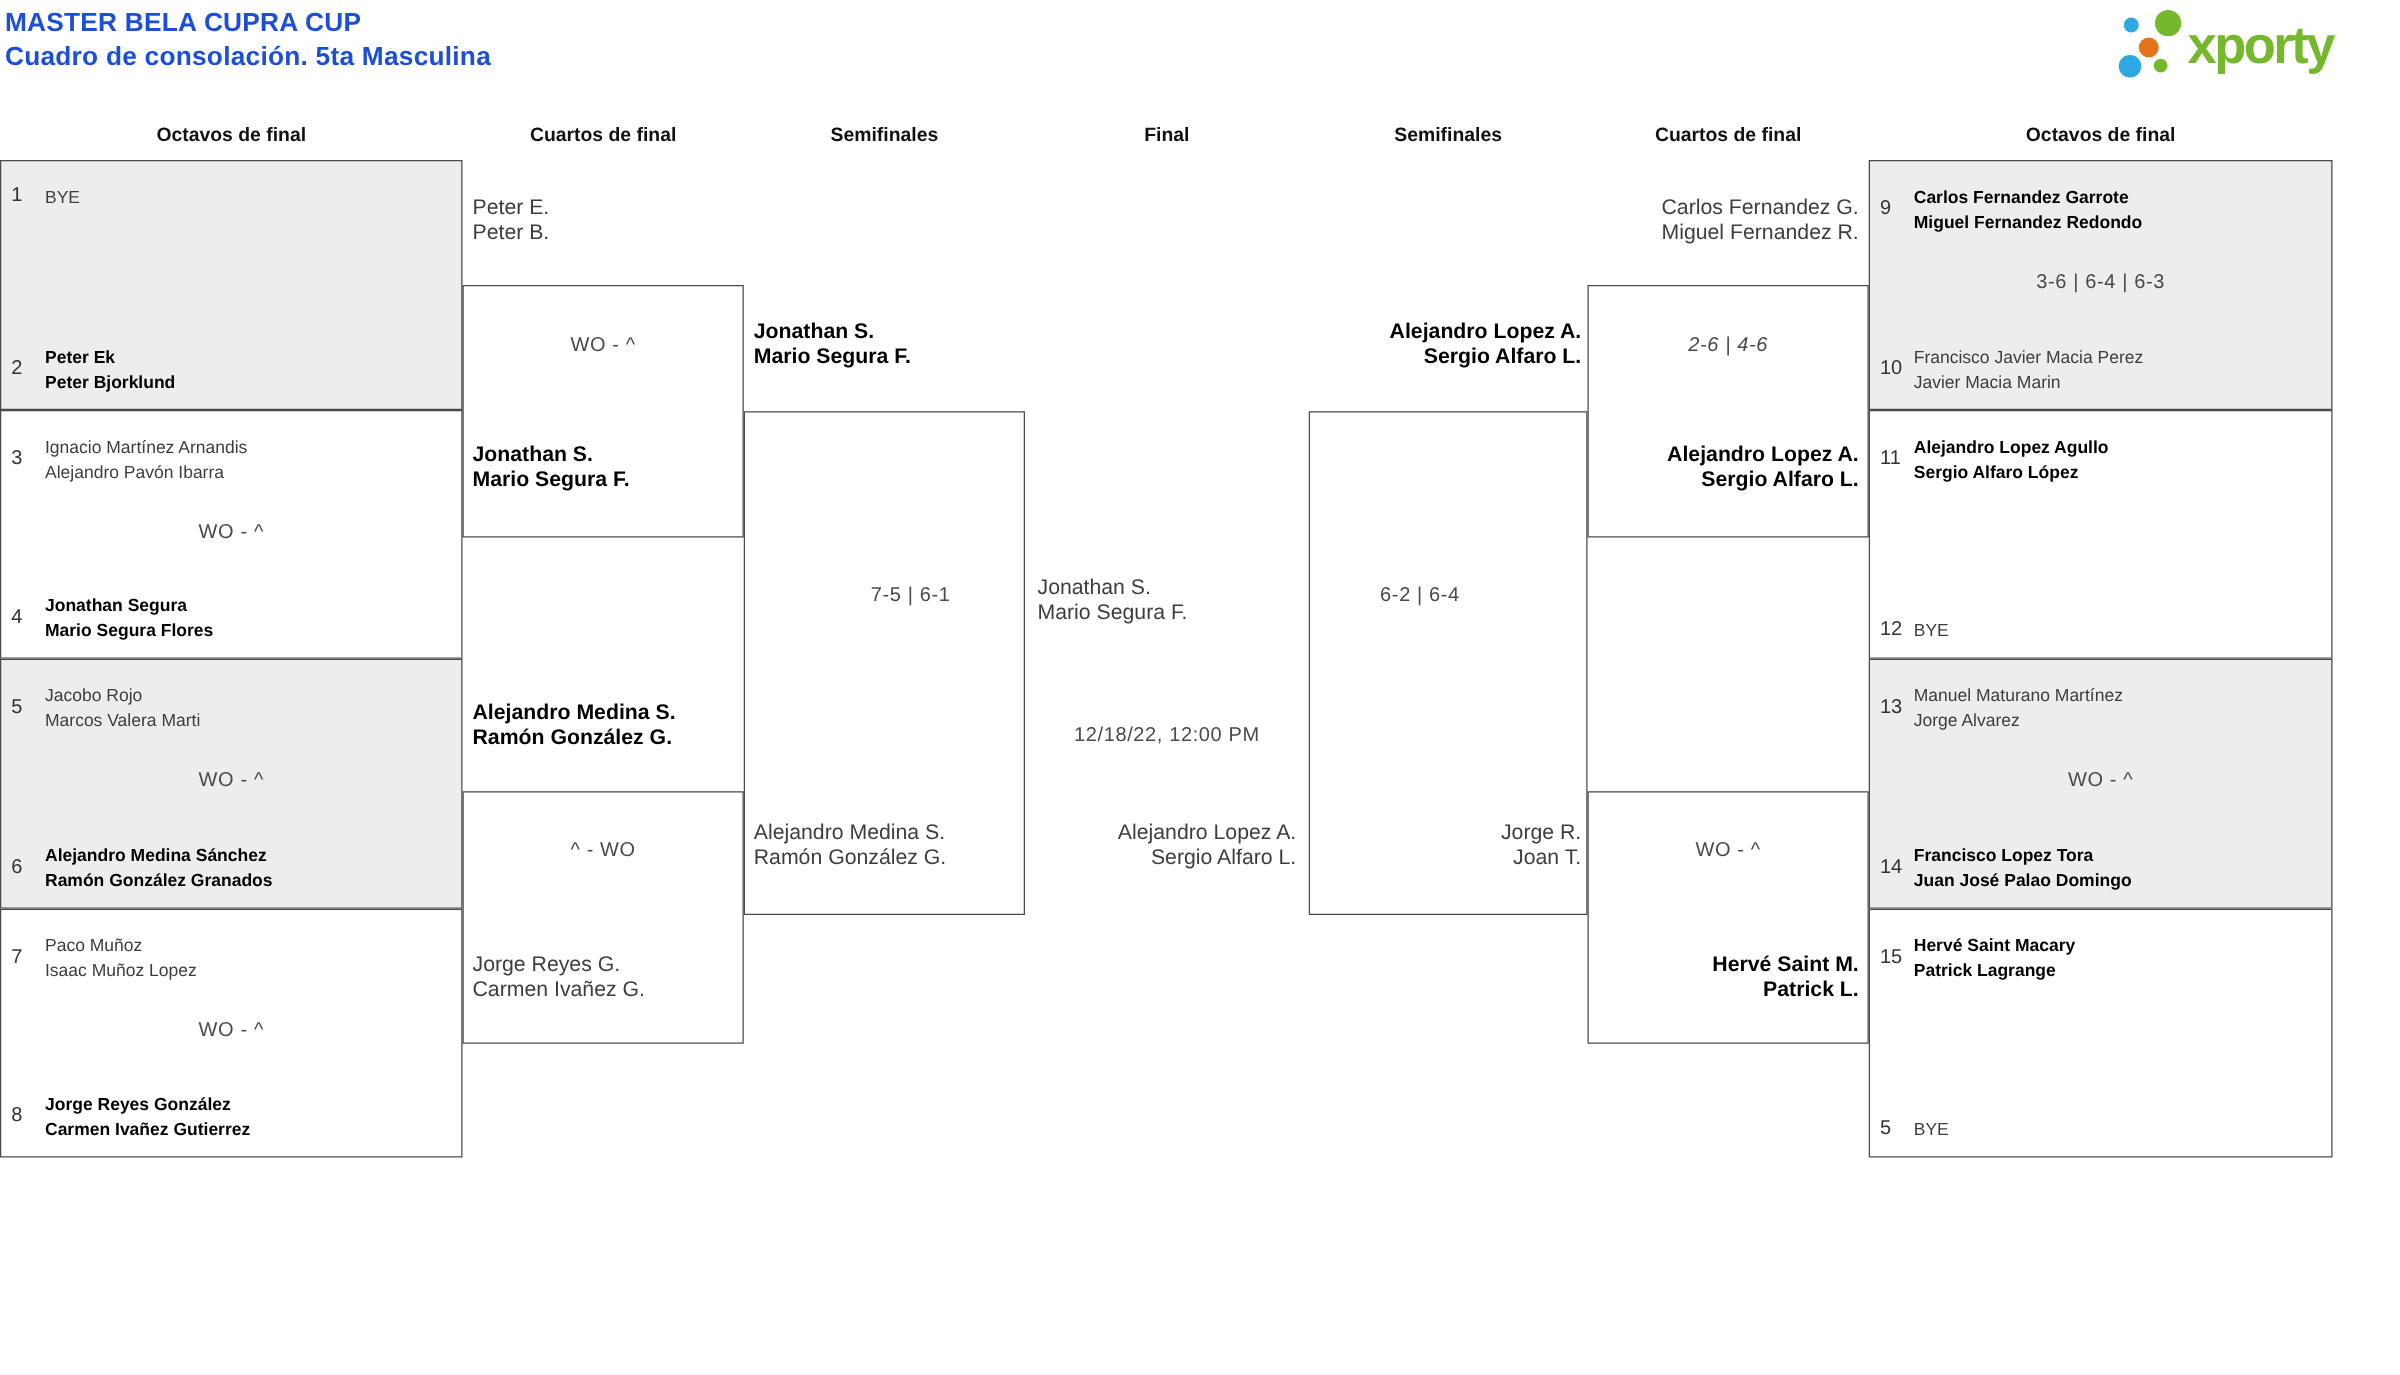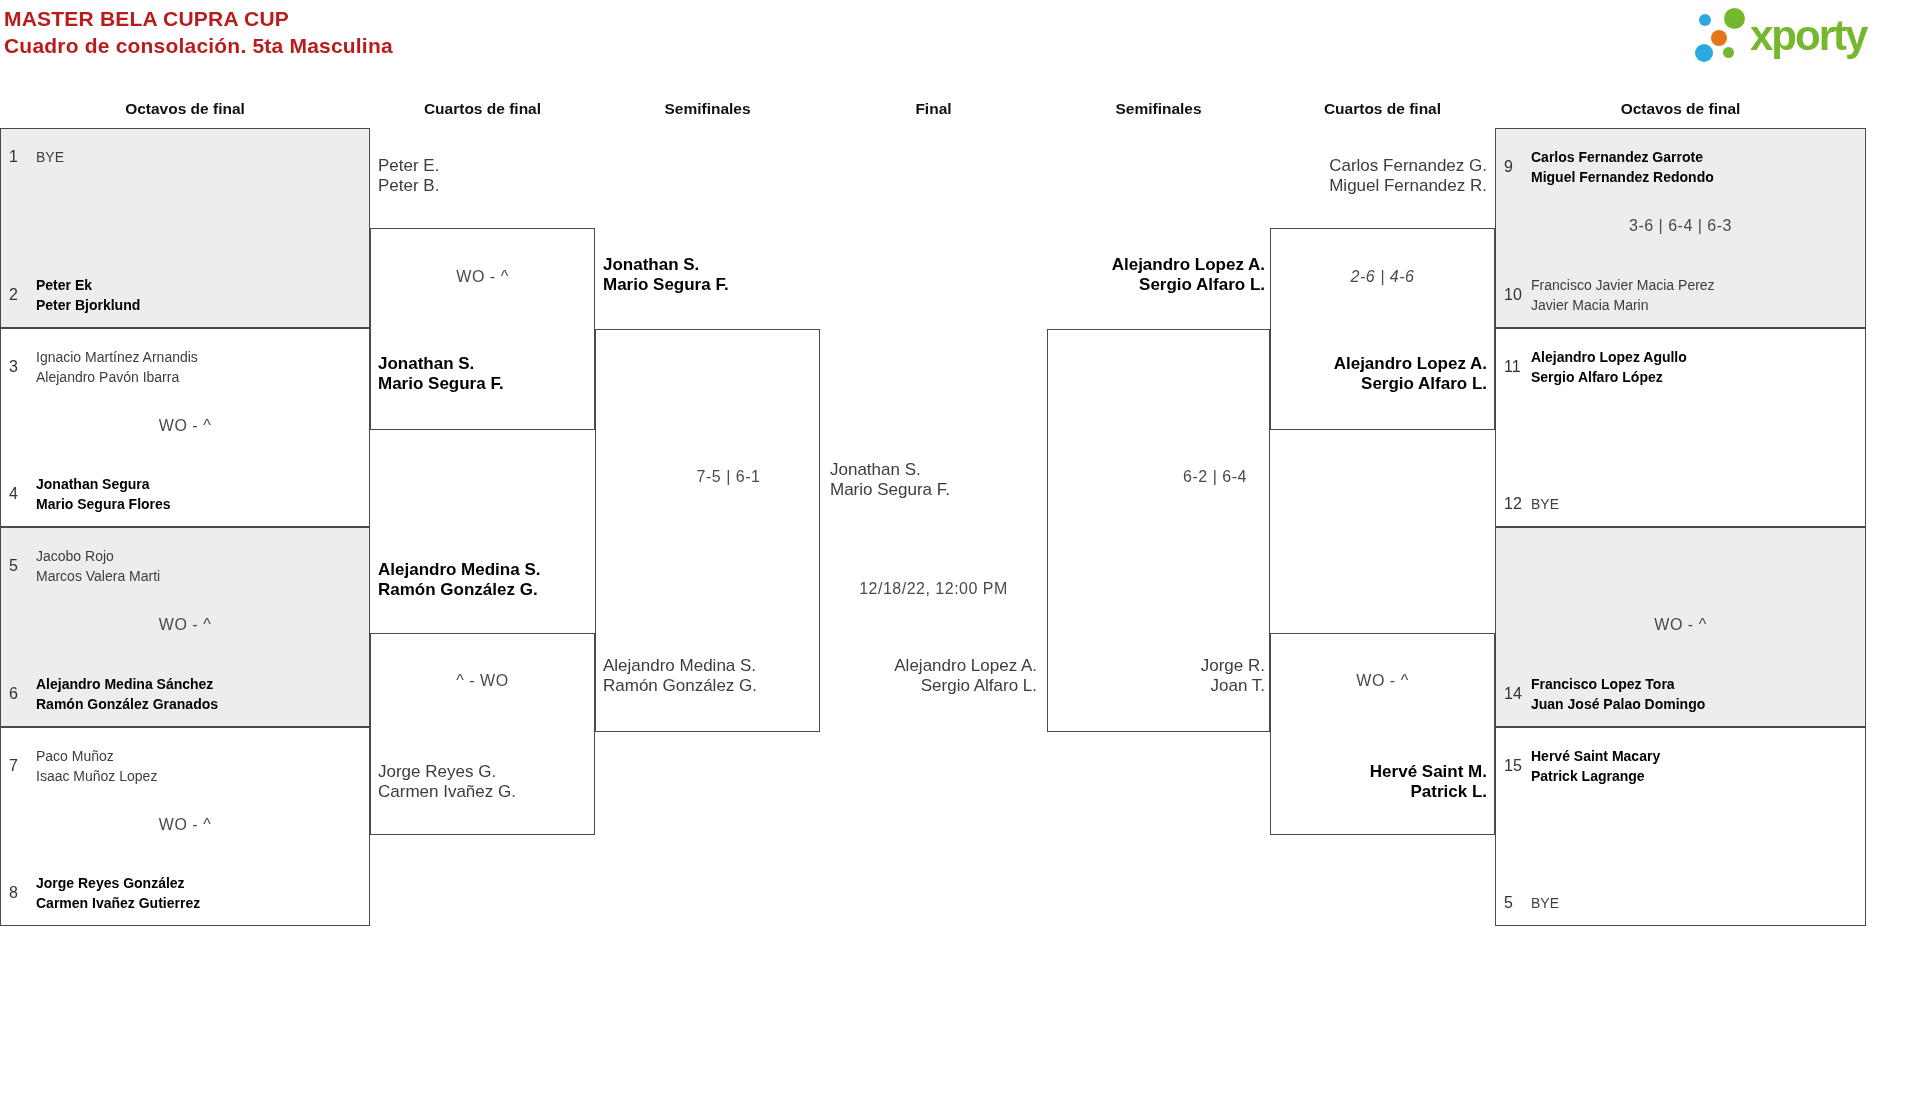--- a/index.html
+++ b/index.html
@@ -1,21 +1,21 @@
 <!DOCTYPE html>
 <html><head>
 <meta charset="utf-8">
 <style>
   html,body{margin:0;padding:0;background:#fff;}
   .page{position:relative;width:1920px;height:1100px;background:#fff;overflow:hidden;
         font-family:"Liberation Sans",sans-serif;color:#222;}
 
   
   .title-block{position:absolute;left:4px;top:5px;}
-  .title-line{font-size:21px;font-weight:700;color:#b91c1c;line-height:27px;letter-spacing:.2px;}
+  .title-line{font-size:21px;font-weight:700;color:#1d4ed8;line-height:27px;letter-spacing:.2px;}
 
   
   .logo{position:absolute;left:1690px;top:6px;width:225px;height:62px;}
   .dot{position:absolute;border-radius:50%;}
   .logo-text{position:absolute;left:60px;top:2px;font-size:42px;font-weight:700;
              color:#76b82d;letter-spacing:-2px;line-height:56px;}
 
   
   .rh{position:absolute;top:100px;font-size:15.5px;font-weight:700;color:#111;text-align:center;}
 
@@ -141,20 +141,25 @@
       <span class="names bold">Alejandro Lopez Agullo
 Sergio Alfaro López</span>
     </div>
     <div class="score"></div>
     <div class="team bottom">
       <span class="seed">12</span>
       <span class="names">BYE</span>
     </div>
   </div>
   <div class="obox r shaded oy3">
+    <div class="team top">
+      <span class="seed">13</span>
+      <span class="names">Manuel Maturano Martínez
+Jorge Alvarez</span>
+    </div>
     <div class="score">WO - ^</div>
     <div class="team bottom">
       <span class="seed">14</span>
       <span class="names bold">Francisco Lopez Tora
 Juan José Palao Domingo</span>
     </div>
   </div>
   <div class="obox r oy4">
     <div class="team top">
       <span class="seed">15</span>
@@ -194,21 +199,21 @@
 Ramón González G.</div>
 
   <div class="tblk" style="left:830px;top:460px;">Jonathan S.
 Mario Segura F.</div>
   <div class="sblk" style="left:820px;top:580px;width:227px;">12/18/22, 12:00 PM</div>
   <div class="tblk right" style="right:883px;top:656px;">Alejandro Lopez A.
 Sergio Alfaro L.</div>
 
   <div class="tblk bold right" style="right:655px;top:255px;">Alejandro Lopez A.
 Sergio Alfaro L.</div>
-  <div class="sblk" style="left:1096px;top:468px;width:238px;">6-2 | 6-4</div>
+  <div class="sblk" style="left:1017px;top:468px;width:238px;">6-2 | 6-4</div>
   <div class="tblk right" style="right:655px;top:656px;">Jorge R.
 Joan T.</div>
 
   <div class="tblk right" style="right:433px;top:156px;">Carlos Fernandez G.
 Miguel Fernandez R.</div>
   <div class="sblk" style="left:1270px;top:268px;width:225px;font-style:italic;">2-6 | 4-6</div>
   <div class="tblk bold right" style="right:433px;top:354px;">Alejandro Lopez A.
 Sergio Alfaro L.</div>
 
   <div class="sblk" style="left:1270px;top:672px;width:225px;">WO - ^</div>

